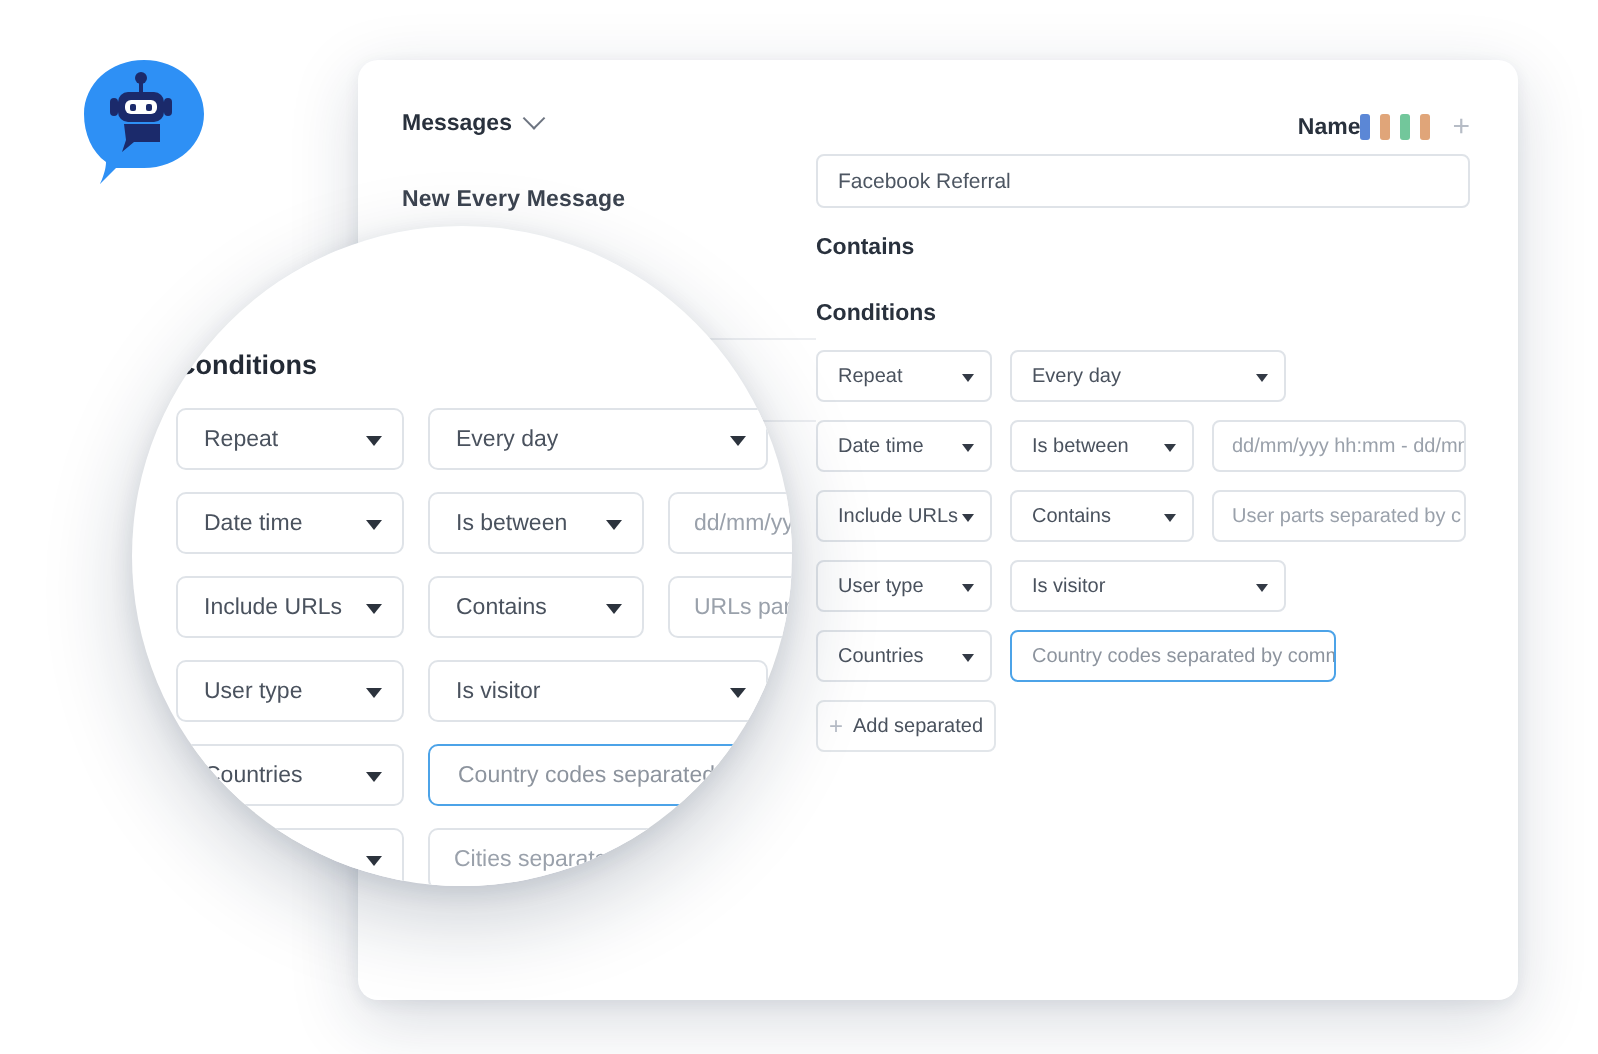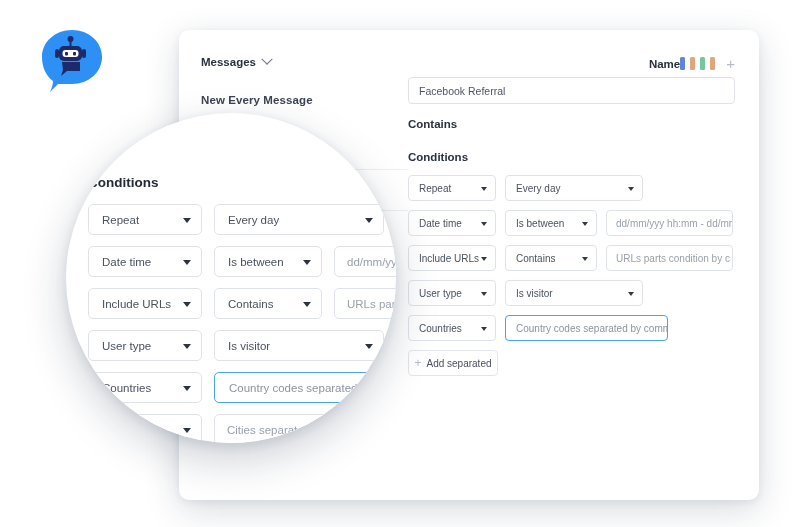--- a/index.html
+++ b/index.html
@@ -388,21 +388,21 @@
         </div>
 
         <div class="crow">
           <div class="sel w1">
               <span>Include URLs</span>
             </div>
           <div class="sel w2s">
               <span>Contains</span>
             </div>
           <div class="txt w3">
-              <span>URLs parts condition by c</span>
+              <span>User parts separated by c</span>
             </div>
         </div>
 
         <div class="crow">
           <div class="sel w1">
               <span>User type</span>
             </div>
           <div class="sel w2">
               <span>Is visitor</span>
             </div>

